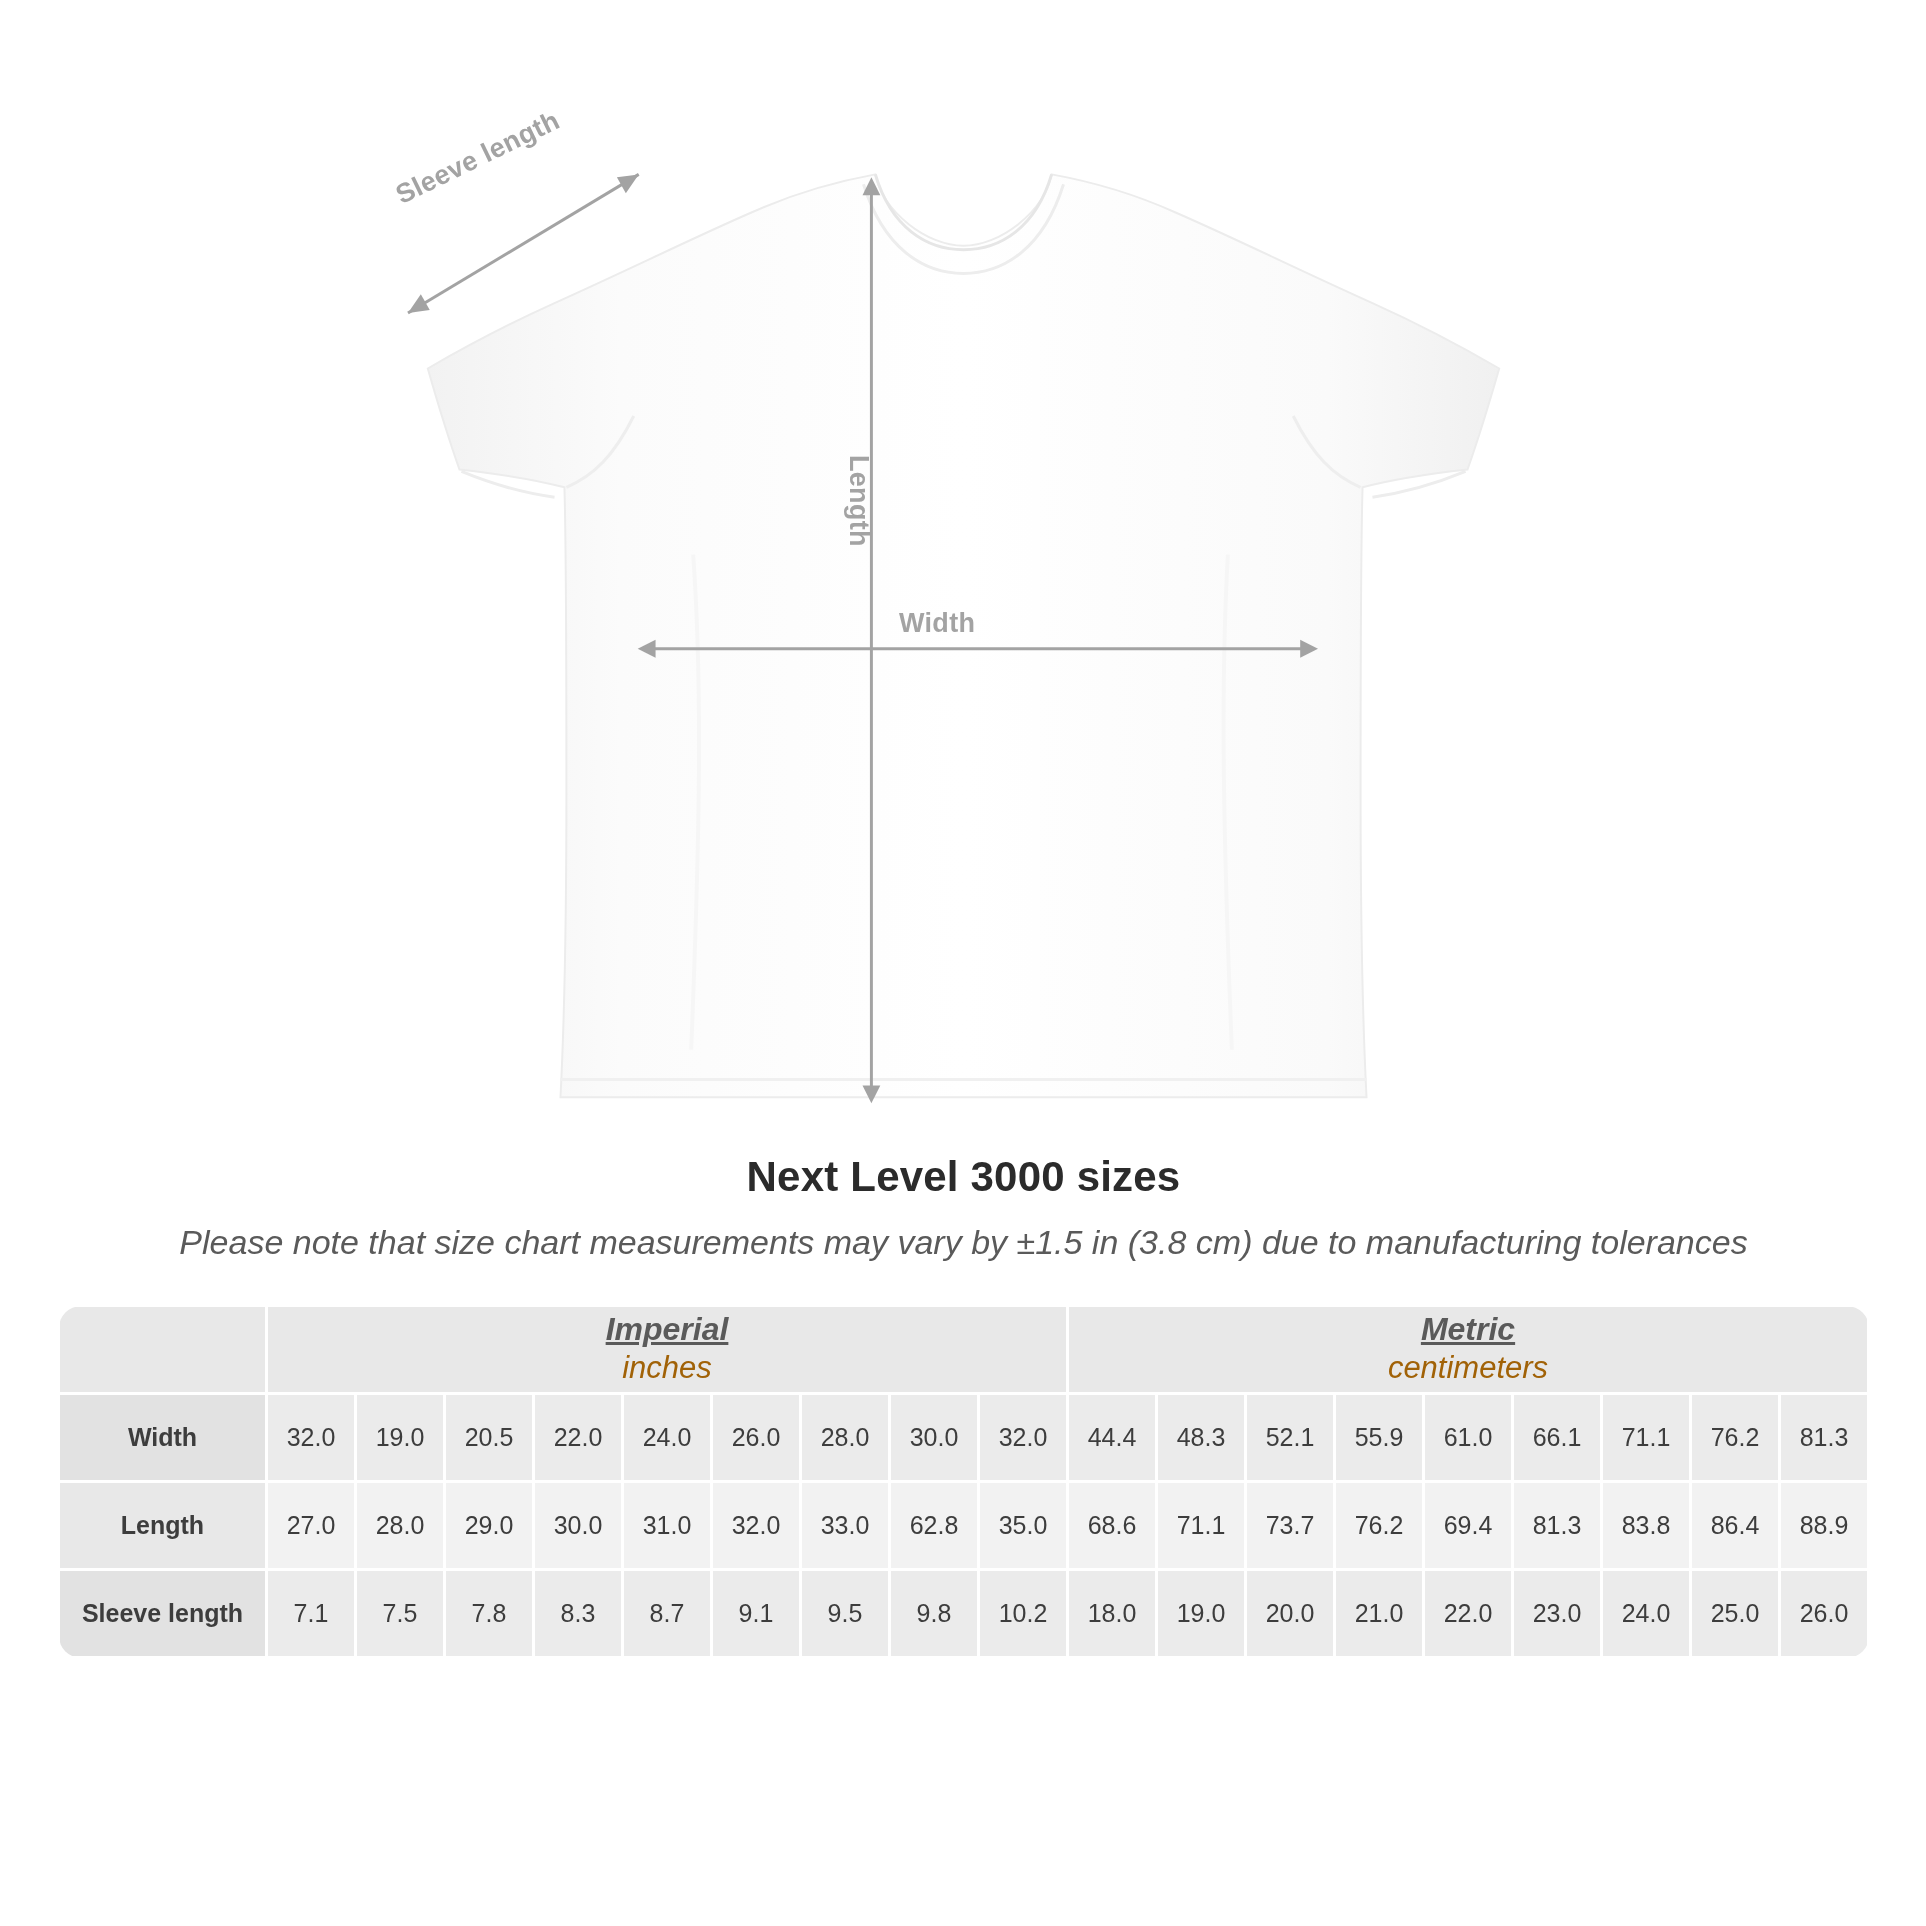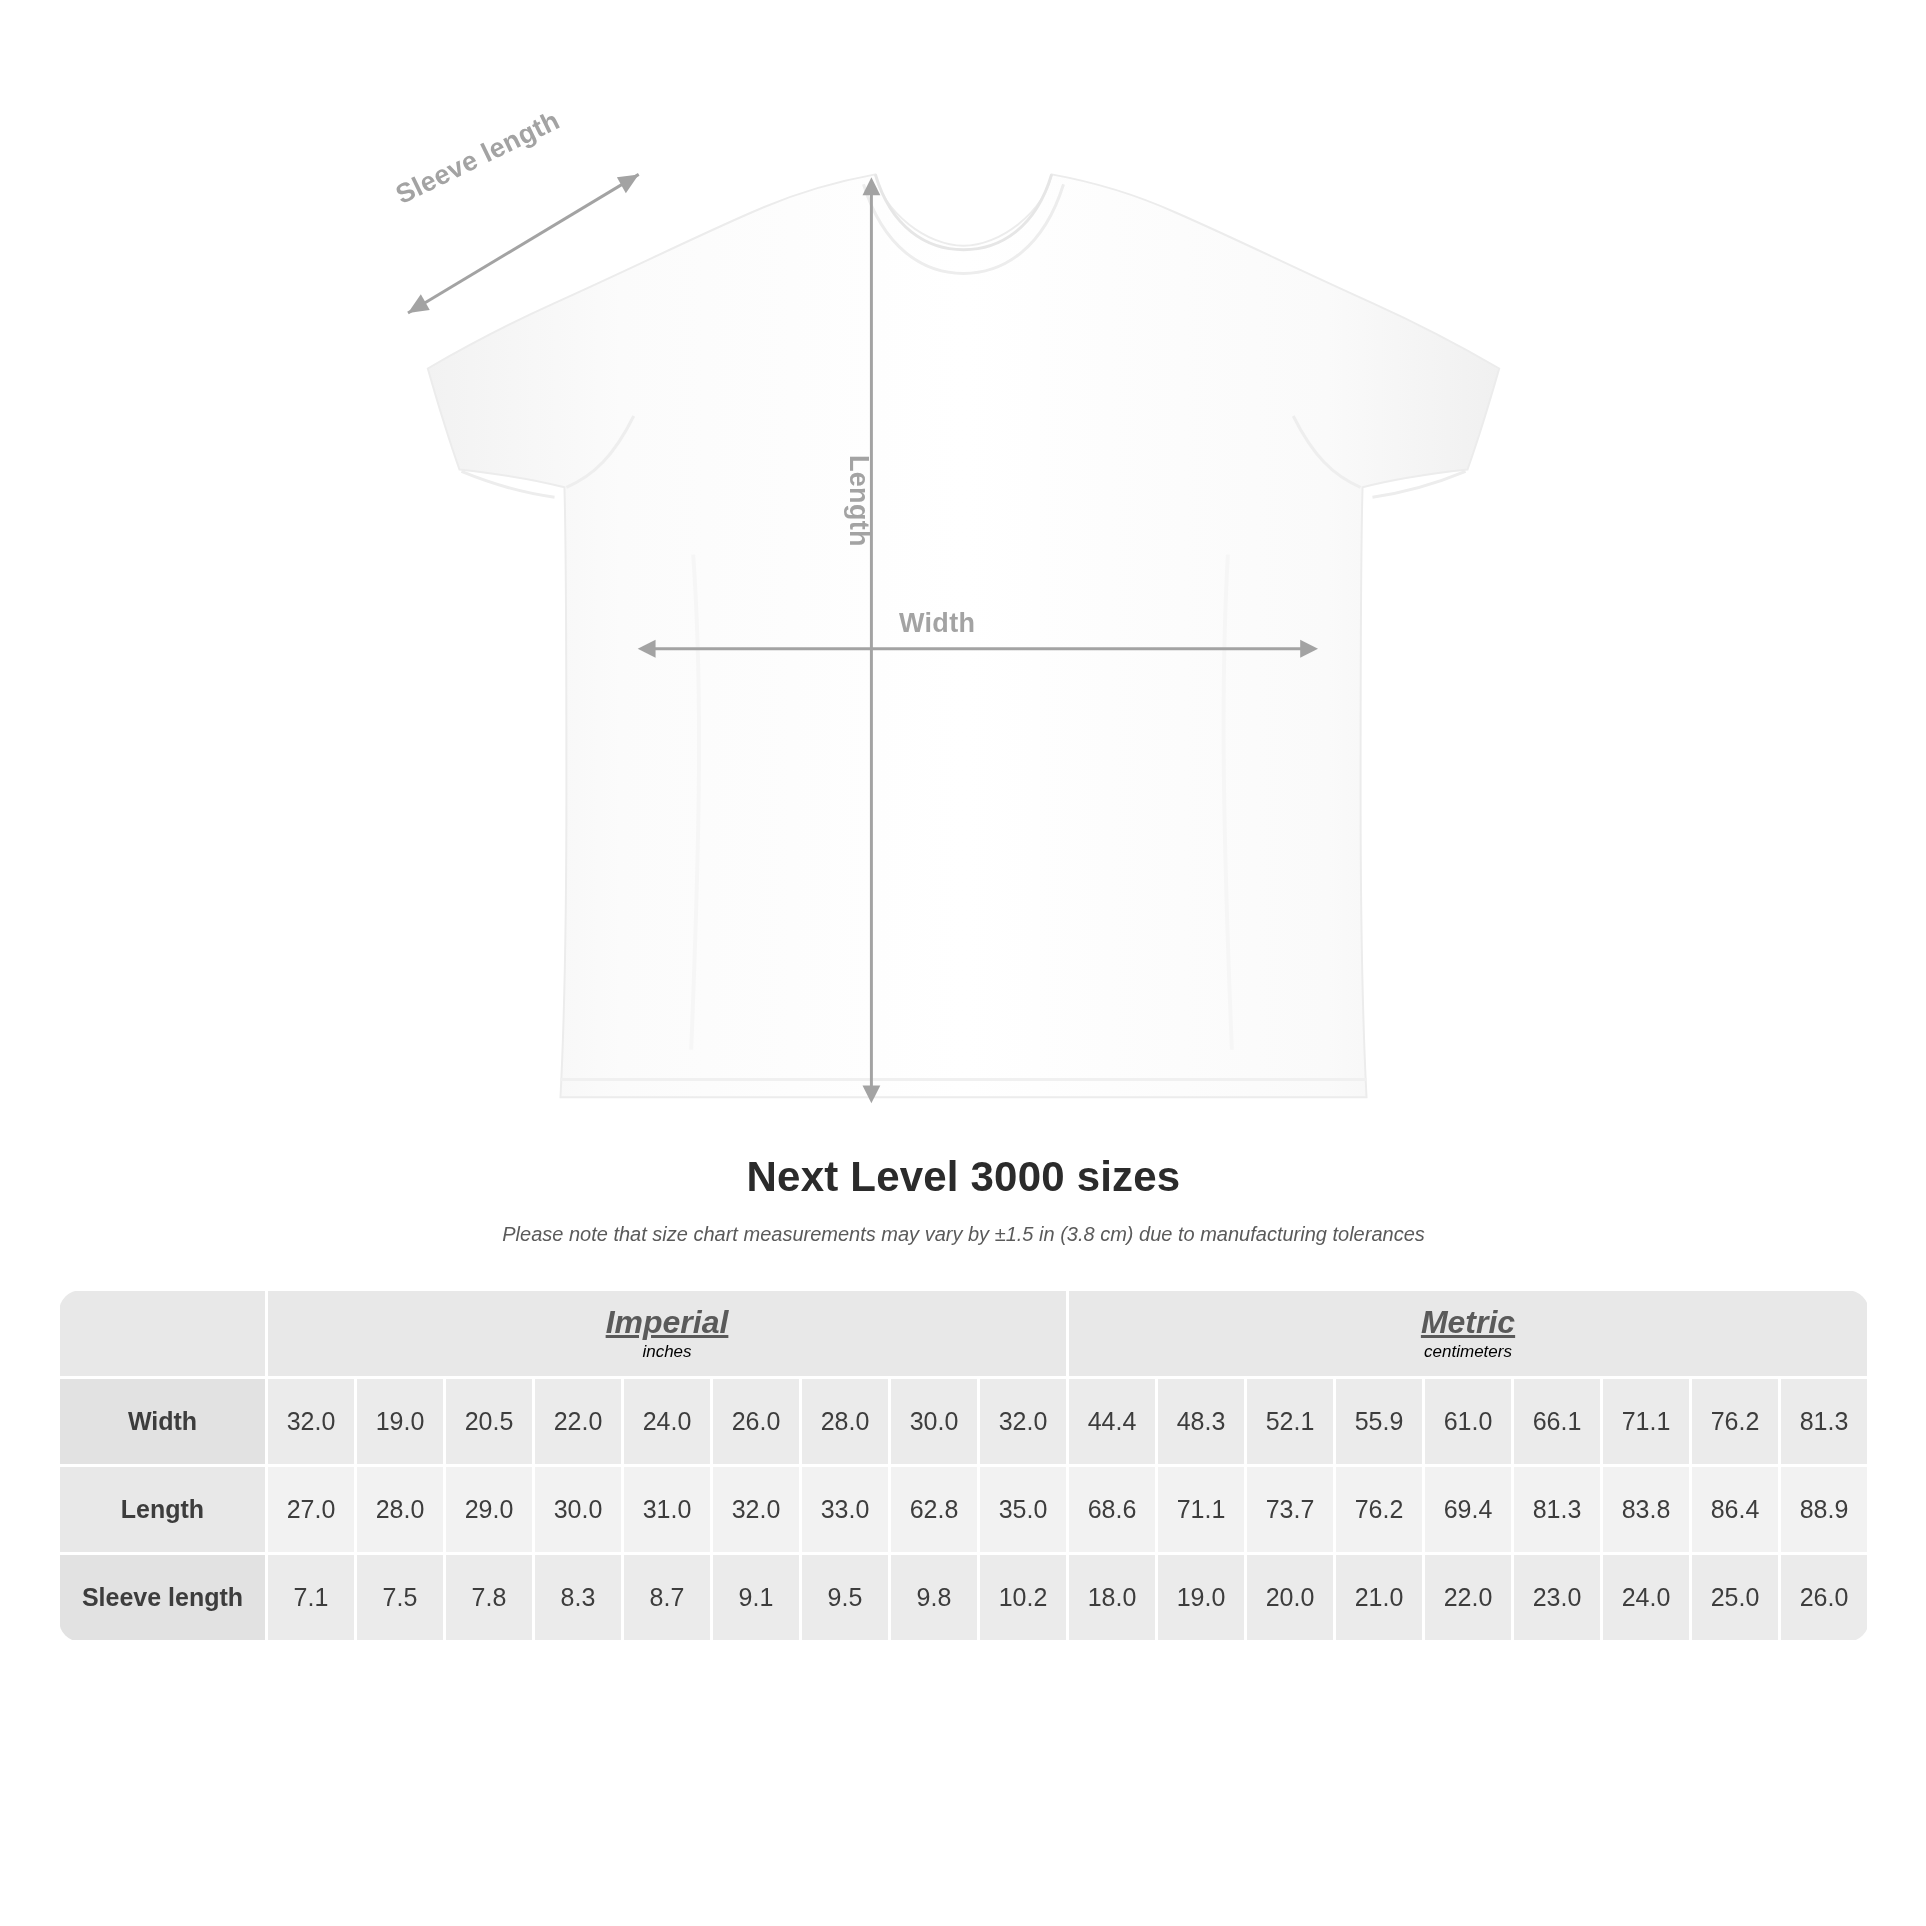--- a/index.html
+++ b/index.html
@@ -58,21 +58,21 @@
     margin-top: 14px;
   }
   .chart-title {
     font-size: 42px;
     font-weight: bold;
     color: #2b2b2b;
     margin: 0;
     letter-spacing: 0.2px;
   }
   .chart-note {
-    font-size: 20px;
+    font-size: 34px;
     font-style: italic;
     color: #5a5a5a;
     margin: 22px 0 0 0;
   }
 
   
   .table-wrap {
     margin: 42px 57px 0 57px;
     border-radius: 22px;
     overflow: hidden;
@@ -97,23 +97,23 @@
   }
   .unit-head .unit-name {
     font-size: 32px;
     font-style: italic;
     font-weight: bold;
     color: #5a5a5a;
     line-height: 1.15;
     text-decoration: underline;
   }
   .unit-head .unit-sub {
-    font-size: 17px;
+    font-size: 31px;
     font-style: italic;
-    color: #000000;
+    color: #a16207;
     line-height: 1.3;
   }
   .corner-cell {
     background: #e8e8e8 !important;
   }
   th.size-col-head {
     background: #e8e8e8 !important;
     font-size: 25px;
     font-weight: bold;
     color: #444;

